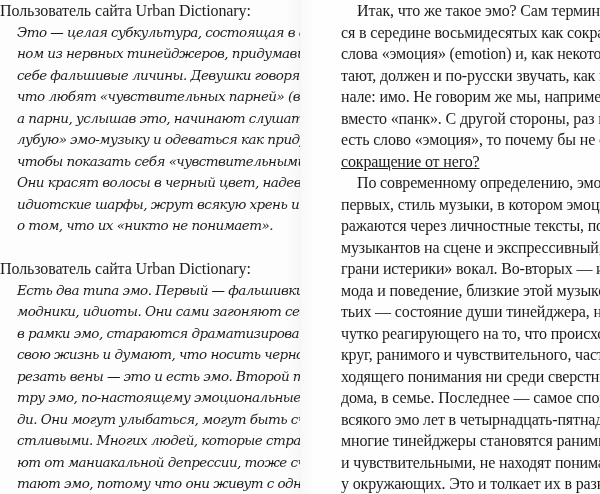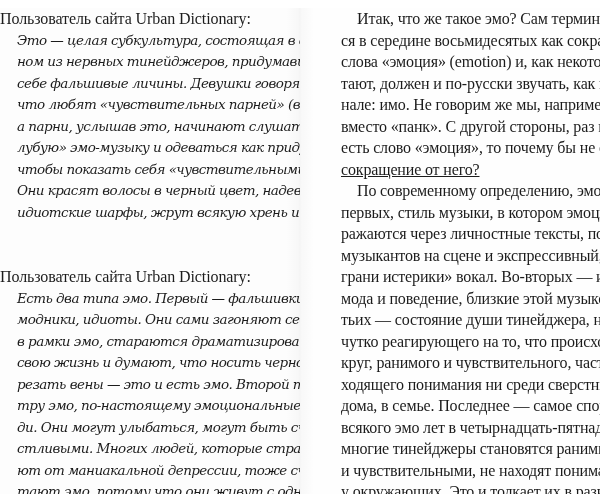--- a/index.html
+++ b/index.html
@@ -1,17 +1,17 @@
 <!DOCTYPE html>
 <html><head>
 <meta charset="utf-8">
 <style>
   html, body { margin: 0; padding: 0; }
   body { width: 600px; height: 494px; background: #ffffff; overflow: hidden; position: relative; }
-  .spread { position: absolute; inset: 0; display: block; margin-top: 8px; }
+  .spread { position: absolute; inset: 0; display: block; }
   .page { position: absolute; top: 0; height: 494px; color: #1c1c1c; font-family: "DejaVu Serif", "Liberation Serif", serif; }
   .page.left { left: 0; width: 300px; background: #fdfdfd; }
   .page.right { left: 300px; width: 300px; background: #fefefe; }
   .gutter { position: absolute; left: 286px; top: 0; width: 28px; height: 494px;
             background: linear-gradient(to right, rgba(0,0,0,0) 0%, rgba(0,0,0,0.025) 45%, rgba(0,0,0,0.035) 50%, rgba(0,0,0,0.025) 55%, rgba(0,0,0,0) 100%); }
   .line { position: absolute; white-space: nowrap; font-size: 14px; line-height: 17px; letter-spacing: -0.35px; }
   .left .line { left: 0; }
   .left .quote { font-style: italic; font-family: "DejaVu Serif", serif; font-size: 13.5px; letter-spacing: -0.55px; }
   .left .indent { left: 17px; }
   .source { font-family: "Liberation Serif", serif; font-size: 16px; letter-spacing: -0.1px; }
@@ -29,20 +29,21 @@
     <div class="line source" style="top:2px;">Пользователь сайта Urban Dictionary:</div>
     <div class="line quote indent" style="top:24px;">Это — целая субкультура, состоящая в основ-</div>
     <div class="line quote indent" style="top:45px;">ном из нервных тинейджеров, придумавших</div>
     <div class="line quote indent" style="top:67px;">себе фальшивые личины. Девушки говорят,</div>
     <div class="line quote indent" style="top:88px;">что любят «чувствительных парней» (врут),</div>
     <div class="line quote indent" style="top:110px;">а парни, услышав это, начинают слушать «го-</div>
     <div class="line quote indent" style="top:131px;">лубую» эмо-музыку и одеваться как придурки,</div>
     <div class="line quote indent" style="top:153px;">чтобы показать себя «чувствительными».</div>
     <div class="line quote indent" style="top:174px;">Они красят волосы в черный цвет, надевают</div>
     <div class="line quote indent" style="top:196px;">идиотские шарфы, жрут всякую хрень и ноют</div>
+    <div class="line quote indent" style="top:217px;">о том, что их «никто не понимает».</div>
 
     <div class="line source" style="top:260px;">Пользователь сайта Urban Dictionary:</div>
     <div class="line quote indent" style="top:282px;">Есть два типа эмо. Первый — фальшивки,</div>
     <div class="line quote indent" style="top:303px;">модники, идиоты. Они сами загоняют себя</div>
     <div class="line quote indent" style="top:325px;">в рамки эмо, стараются драматизировать</div>
     <div class="line quote indent" style="top:346px;">свою жизнь и думают, что носить черное и</div>
     <div class="line quote indent" style="top:368px;">резать вены — это и есть эмо. Второй тип —</div>
     <div class="line quote indent" style="top:389px;">тру эмо, по-настоящему эмоциональные лю-</div>
     <div class="line quote indent" style="top:411px;">ди. Они могут улыбаться, могут быть сча-</div>
     <div class="line quote indent" style="top:432px;">стливыми. Многих людей, которые страда-</div>

